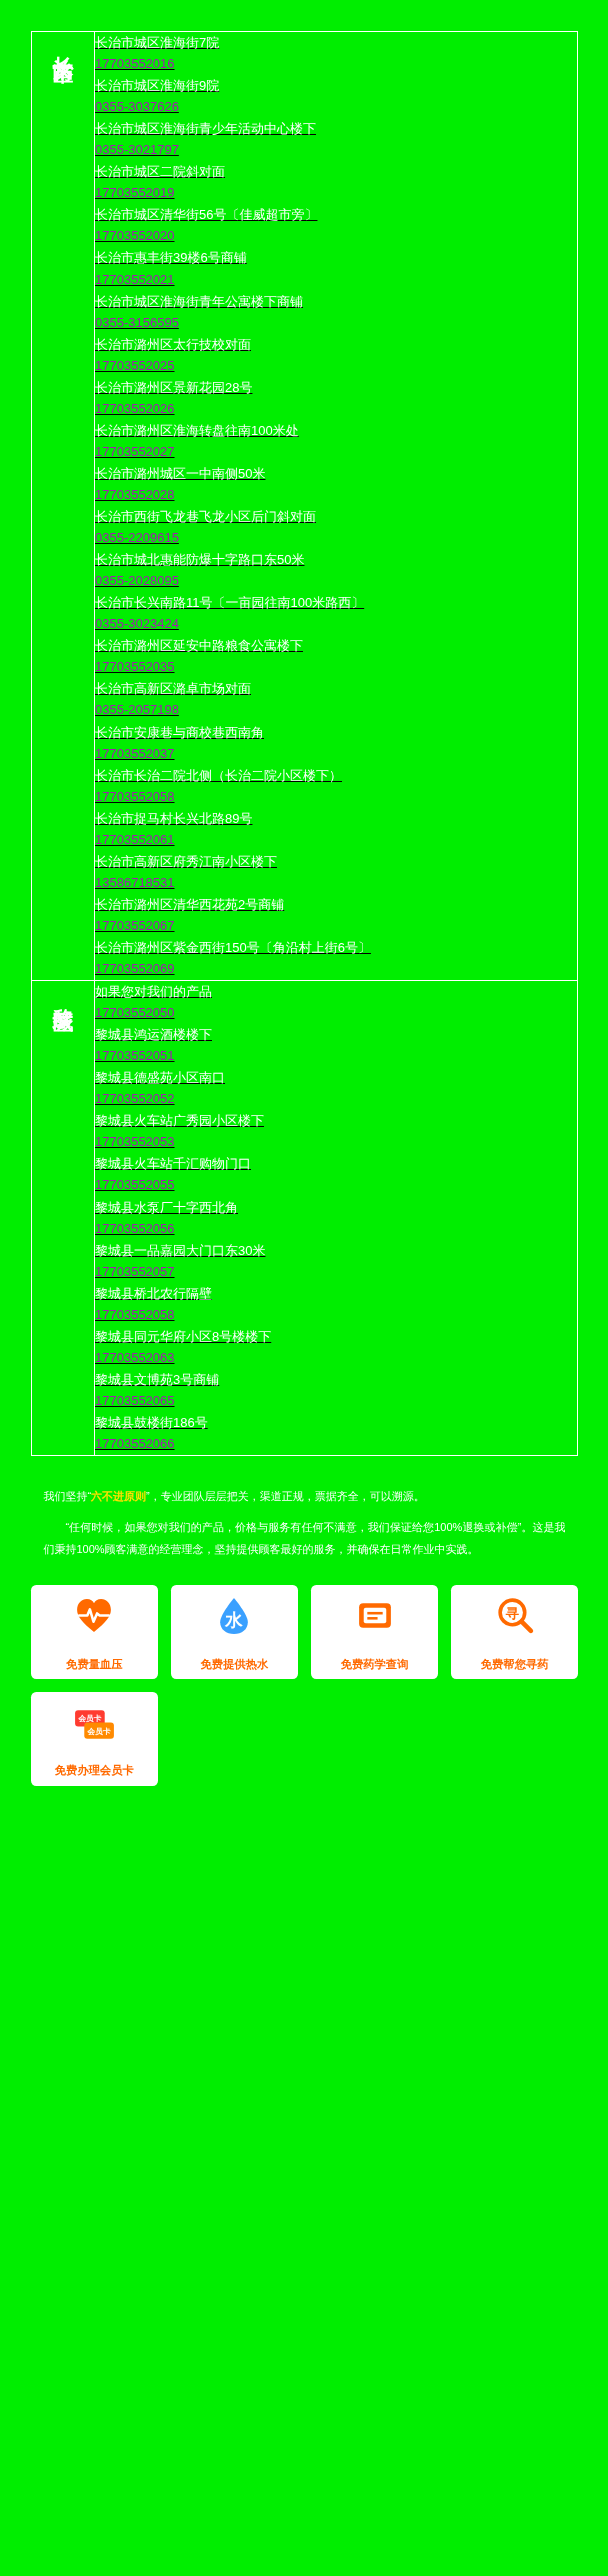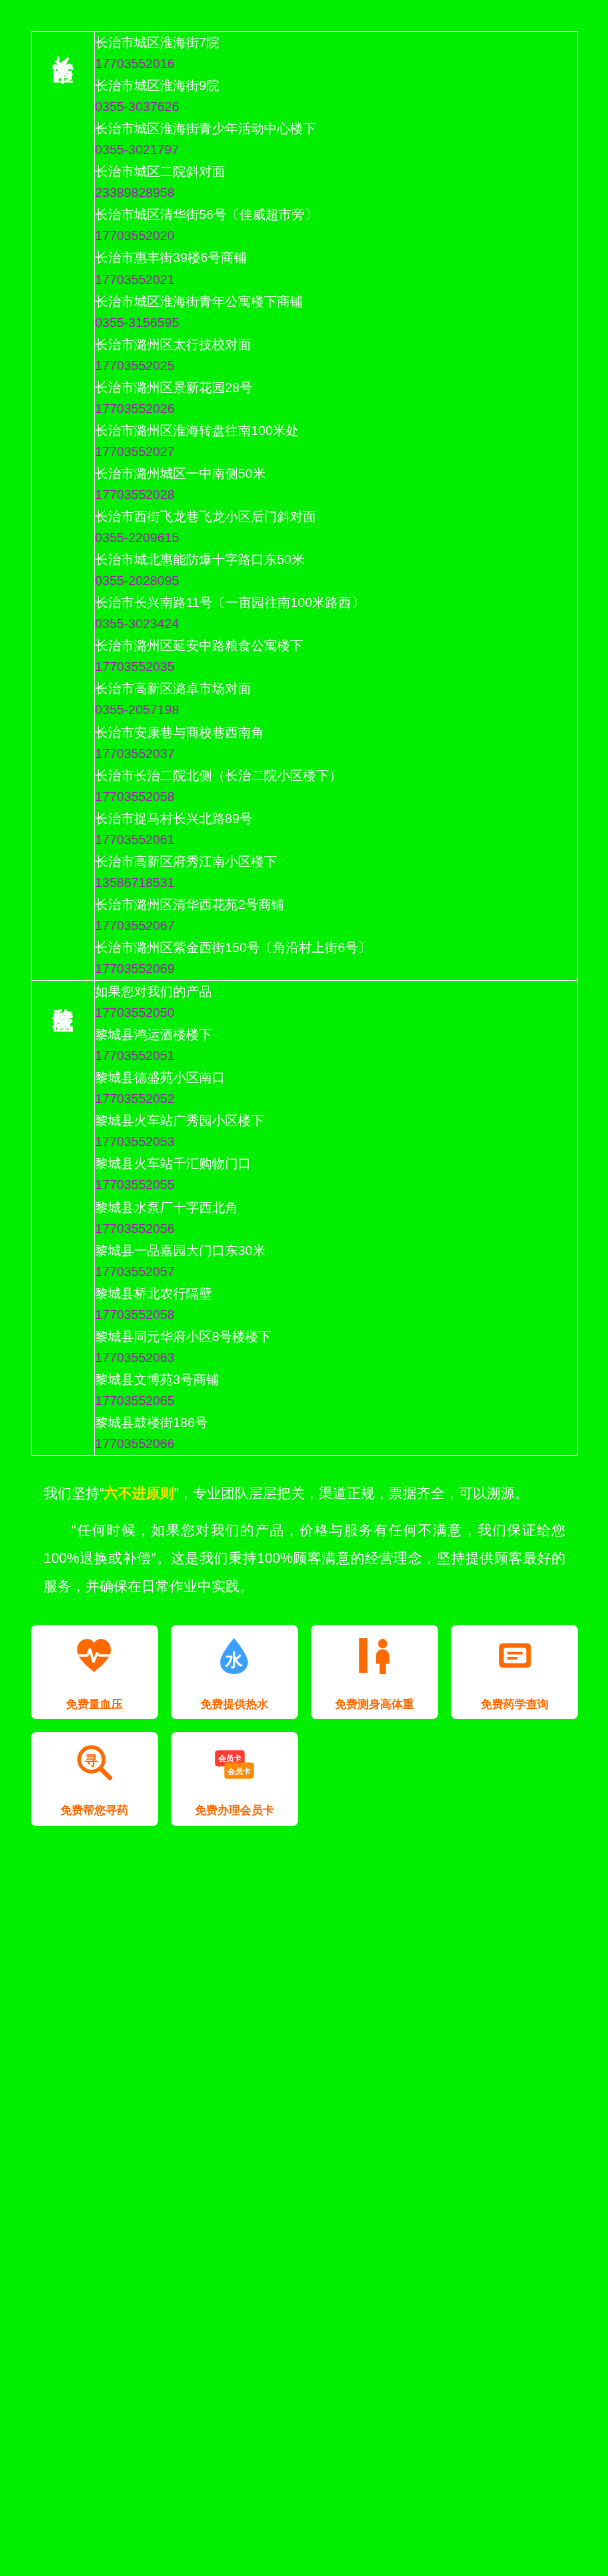--- a/index.html
+++ b/index.html
@@ -14,20 +14,21 @@
     background: #00ee00;
     position: relative;
     box-sizing: border-box;
     padding: 31px 31px 20.6px 31px;
   }
   
   .addr-table {
     width: 100%;
     border-collapse: collapse;
     table-layout: fixed;
+    text-decoration: underline;
   }
   .addr-table td {
     border: 1.5px solid #ffffff;
     vertical-align: top;
     padding: 0;
   }
   .region-cell {
     width: 62px;
     text-align: center;
     vertical-align: middle;
@@ -58,23 +59,23 @@
     overflow: hidden;
   }
   .entry .phone {
     color: #a21caf;
     font-size: 13px;
     line-height: 1.62;
     white-space: nowrap;
   }
   
   .promise {
-    margin-top: 23px;
+    margin-top: 29px;
     color: #ffffff;
-    font-size: 14px;
+    font-size: 11px;
     line-height: 2.0;
     text-align: justify;
     padding: 0 12.4px;
   }
   .promise p {
     margin: 0 0 9.3px 0;
   }
   .promise .indent {
     text-indent: 2em;
   }
@@ -130,21 +131,21 @@
           <div class="entry">
               <div class="addr">长治市城区淮海街9院</div>
               <div class="phone">0355-3037626</div>
             </div>
           <div class="entry">
               <div class="addr">长治市城区淮海街青少年活动中心楼下</div>
               <div class="phone">0355-3021797</div>
             </div>
           <div class="entry">
               <div class="addr">长治市城区二院斜对面</div>
-              <div class="phone">23389828958</div>
+              <div class="phone">17703552019</div>
             </div>
           <div class="entry">
               <div class="addr">长治市城区清华街56号〔佳威超市旁〕</div>
               <div class="phone">17703552020</div>
             </div>
           <div class="entry">
               <div class="addr">长治市惠丰街39楼6号商铺</div>
               <div class="phone">17703552021</div>
             </div>
           <div class="entry">
@@ -290,35 +291,20 @@
     <div class="svc">
       <div class="glyph">
         <svg width="40" height="41" viewBox="0 0 78 80" aria-hidden="true">
           <path d="M39 6 C39 6 12 38 12 53 C12 67 24 76 39 76 C54 76 66 67 66 53 C66 38 39 6 39 6 Z" fill="#3aa0ff"></path>
           <text x="39" y="60" text-anchor="middle" font-size="34" font-weight="bold" fill="#ffffff" font-family="&quot;Liberation Sans&quot;, sans-serif">水</text>
         </svg>
       </div>
       <div class="caption">免费提供热水</div>
     </div>
 
-    <div class="svc">
-      <div class="glyph">
-        <svg width="40" height="41" viewBox="0 0 78 80" aria-hidden="true">
-          <rect x="8" y="6" width="16" height="68" fill="#ff6a00"></rect>
-          <rect x="24" y="14" width="9" height="3" fill="#ffffff"></rect>
-          <rect x="24" y="26" width="13" height="3" fill="#ffffff"></rect>
-          <rect x="24" y="38" width="9" height="3" fill="#ffffff"></rect>
-          <rect x="24" y="50" width="13" height="3" fill="#ffffff"></rect>
-          <rect x="24" y="62" width="9" height="3" fill="#ffffff"></rect>
-          <circle cx="54" cy="17" r="9" fill="#ff6a00"></circle>
-          <path d="M54 28 C62 28 67 34 67 42 L67 56 L60 56 L60 76 L48 76 L48 56 L41 56 L41 42 C41 34 46 28 54 28 Z" fill="#ff6a00"></path>
-        </svg>
-      </div>
-      <div class="caption">免费测身高体重</div>
-    </div>
 
 
     <div class="svc">
       <div class="glyph">
         <svg width="40" height="41" viewBox="0 0 78 80" aria-hidden="true">
           <rect x="8" y="16" width="62" height="48" rx="8" fill="#ff6a00"></rect>
           <rect x="17" y="25" width="44" height="30" rx="4" fill="#ffffff"></rect>
           <rect x="24" y="33" width="30" height="5" fill="#ff6a00"></rect>
           <rect x="24" y="43" width="20" height="5" fill="#ff6a00"></rect>
         </svg>

